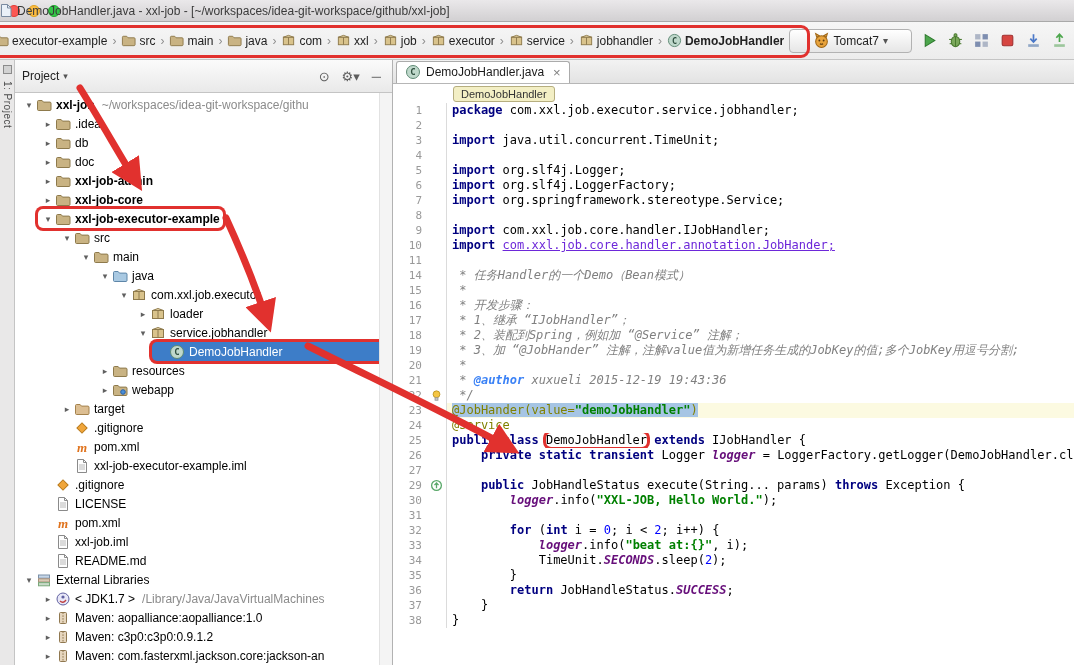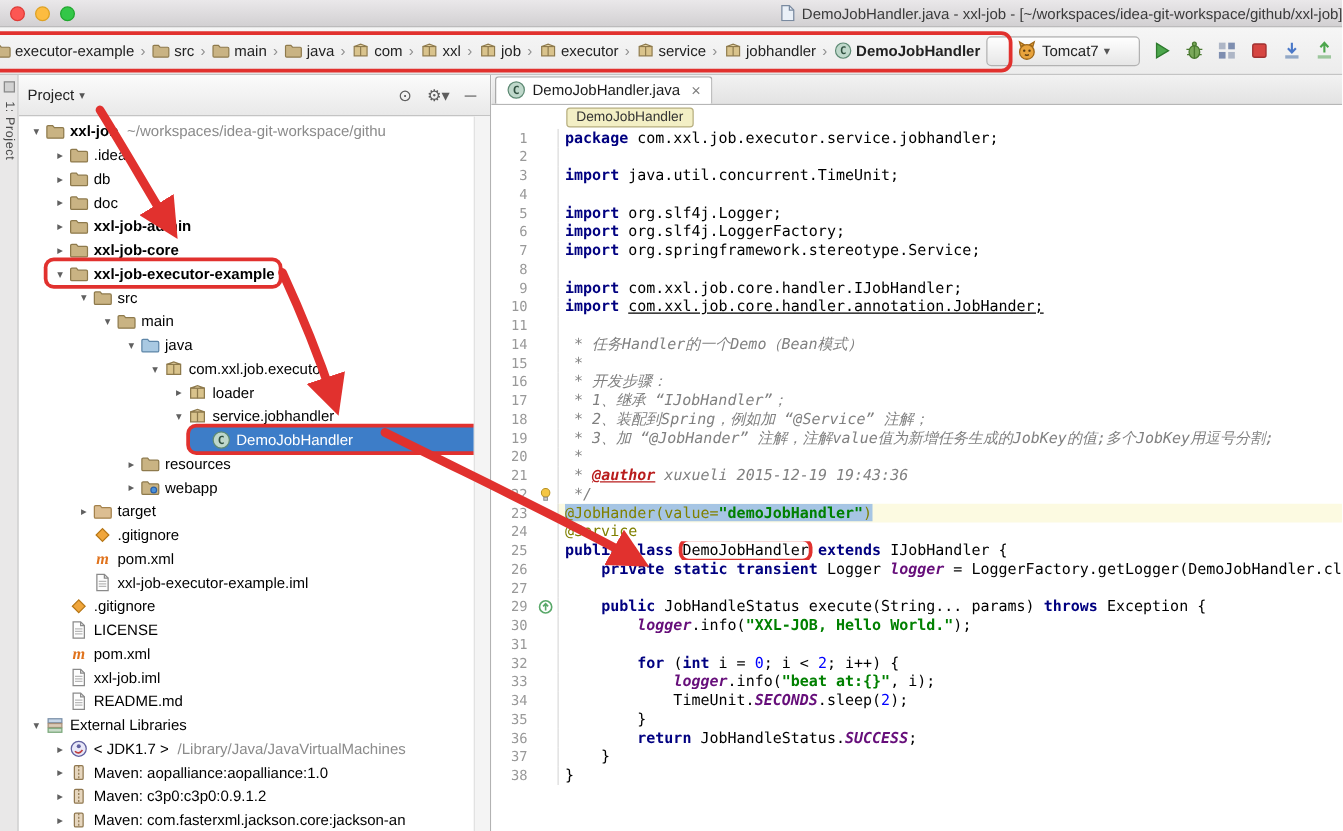--- a/index.html
+++ b/index.html
@@ -6,21 +6,21 @@
   html,body{width:1074px;height:665px;overflow:hidden}
   body{font-family:"Liberation Sans",sans-serif;background:#fff}
   .screen{position:relative;width:1074px;height:665px;overflow:hidden;background:#fff}
 
   
   .titlebar{height:22px;background:linear-gradient(#EAE8EA,#D2D0D2);border-bottom:1px solid #A9A9A9;position:relative;display:flex;align-items:center}
   .tl{width:12px;height:12px;border-radius:50%;display:inline-block;margin-left:8px;flex:none}
   .tl.red{background:#FC5753;border:1px solid #DF3A36}
   .tl.yellow{background:#FDBC40;border:1px solid #DEA123}
   .tl.green{background:#33C748;border:1px solid #1FA72E}
-  .title{position:absolute;left:0;right:0;display:flex;justify-content:flex-end;align-items:center;gap:5px;font-size:12px;color:#3A3A3A;pointer-events:none}
+  .title{position:absolute;left:0;right:0;display:flex;justify-content:flex-start;align-items:center;gap:5px;font-size:12px;color:#3A3A3A;pointer-events:none}
   .title svg{width:12px;height:13px}
 
   
   .toolbar{height:38px;background:linear-gradient(#F6F6F6,#ECECEC);border-bottom:1px solid #C4C4C4;position:relative;display:flex;align-items:center;overflow:hidden}
   .crumbs{display:flex;align-items:center;margin-left:-7px;white-space:nowrap}
   .crumb{display:inline-flex;align-items:center;gap:3px;font-size:12px;color:#222;padding:2px 1px}
   .cicon{width:15px;height:15px;display:inline-flex;flex:none}
   .cicon svg,.ticon svg{width:100%;height:100%}
   .crumb-sep{color:#8F8F8F;font-size:12px;margin:0 4px}
   .runbar{position:absolute;right:6px;top:0;height:100%;display:flex;align-items:center;gap:9px}
@@ -66,26 +66,26 @@
   .cl{display:flex;height:15px;white-space:pre}
   .ln{width:36px;flex:none;text-align:right;padding-right:7px;color:#999;font-size:11px}
   .mk{width:17px;flex:none;position:relative}
   .mk svg{position:absolute;left:1px;top:1px;width:13px;height:13px}
   .lb{flex:1;border-left:1px solid #DBDBDB;padding-left:5px;color:#000;overflow:hidden}
   .cl.caret .lb{background:#FCFAE1}
   .selspan{background:#A6C5E4}
   .k{color:#000080;font-weight:bold}
   .s{color:#008000;font-weight:bold}
   .c{color:#808080;font-style:italic}
-  .cd{color:#b91c1c;font-style:italic;font-weight:bold;text-decoration:underline}
+  .cd{color:#3b82f6;font-style:italic;font-weight:bold;}
   .a{color:#808000}
   .n{color:#0000FF}
   .f{color:#660E7A;font-style:italic;font-weight:bold}
   .p{color:#000}
-  .lnk{color:#000000;text-decoration:underline}
+  .lnk{color:#6d28d9;text-decoration:underline}
   .ibox{box-shadow:0 0 0 3px var(--annot,#E1312E);border-radius:5px;position:relative;z-index:2}
 
   
   .annotbox{position:absolute;pointer-events:none;z-index:60;border:3px solid var(--annot,#E1312E);border-radius:9px}
   #box-nav{left:-8px;top:25px;width:818px;height:33px}
   .arrowsvg{position:absolute;left:0;top:0;width:1074px;height:665px;pointer-events:none;z-index:59}
 </style>
 </head>
 <body>
 

